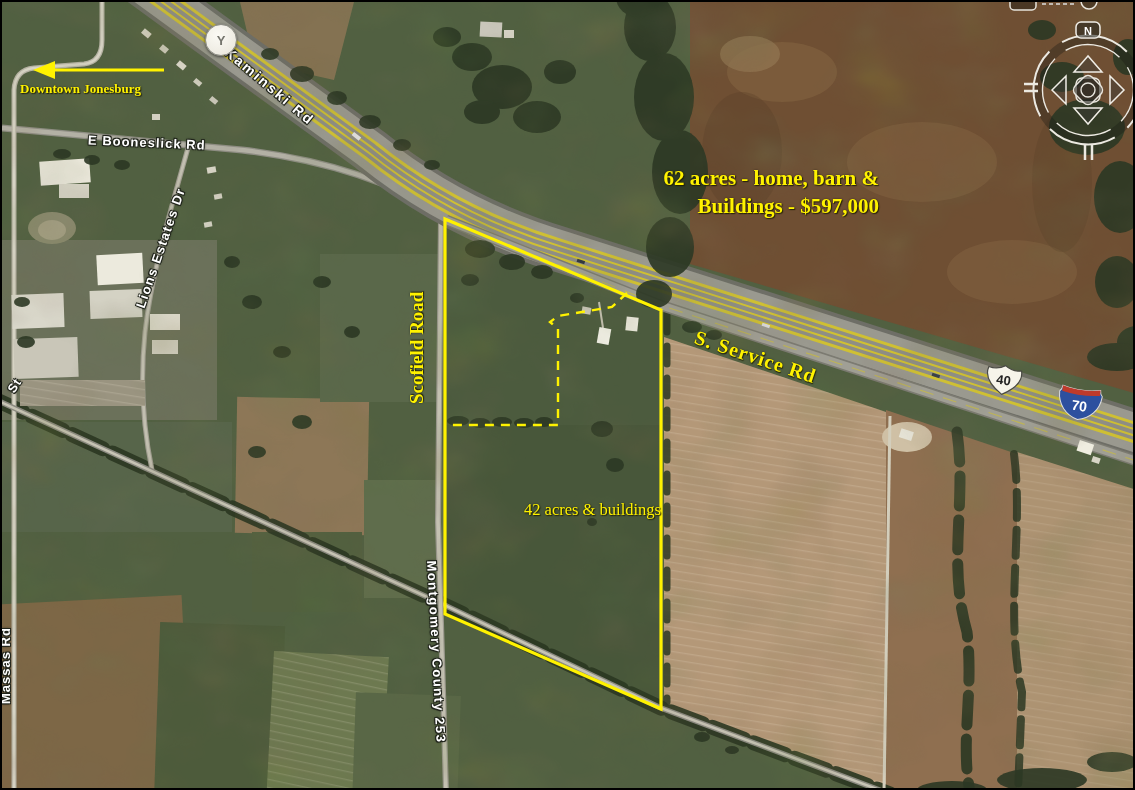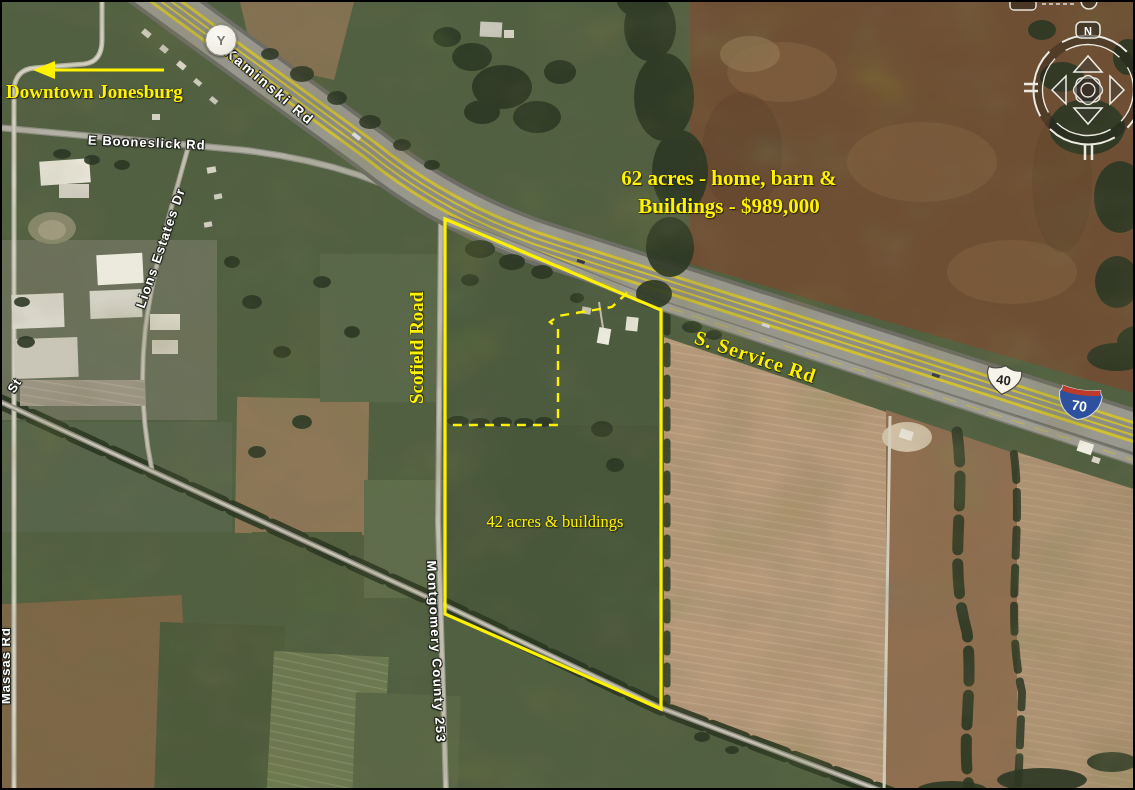--- a/index.html
+++ b/index.html
@@ -13,33 +13,33 @@
   .rl{ 
     color:#fff;font:bold 13px "Liberation Sans",sans-serif;letter-spacing:1px;
     text-shadow:-1px -1px 0 #21251c,1px -1px 0 #21251c,-1px 1px 0 #21251c,
                 1px 1px 0 #21251c,0 0 3px #000;
   }
   .yl{ 
     color:#fff200;font-family:"Liberation Serif",serif;
     text-shadow:1px 1px 1px rgba(30,30,0,.85),0 0 2px rgba(0,0,0,.55);
   }
   .bold{font-weight:bold;}
-  .ctr{text-align:center;}
+  .ctr{text-align:right;}
   #lbl-kaminski{left:230px;top:42px;transform:rotate(40deg);transform-origin:0 0;font-size:14px;letter-spacing:2.5px;}
   #lbl-boone{left:86px;top:133px;transform:rotate(2.5deg);font-size:13px;}
   #lbl-lions{left:138px;top:298px;transform:rotate(-71deg);transform-origin:0 50%;font-size:13px;letter-spacing:1.5px;}
   #lbl-mont{left:437px;top:558px;transform:rotate(87deg);transform-origin:0 0;letter-spacing:1.5px;font-size:13px;}
   #lbl-massas{left:-4px;top:702px;transform:rotate(-90deg);transform-origin:0 0;font-size:13px;}
   #lbl-st{left:3px;top:386px;transform:rotate(-58deg);transform-origin:0 0;font-size:12.5px;}
   #lbl-scofield{left:404px;top:402px;transform:rotate(-90deg);transform-origin:0 0;font-size:19px;}
   #lbl-service{left:697px;top:324px;transform:rotate(18.5deg);transform-origin:0 0;font-size:20px;letter-spacing:1px;}
-  #lbl-downtown{left:4px;top:79px;font-size:19px;}
+  #lbl-downtown{left:18px;top:79px;font-size:13px;}
   #listing-62{left:577px;top:162px;width:300px;font-size:21px;line-height:1.35;}
   #listing-20{left:441px;top:302px;width:112px;font-size:17px;line-height:1.3;}
-  #listing-42{left:447px;top:497px;width:212px;font-size:16.5px;line-height:1.3;margin-top:12px;}
+  #listing-42{left:447px;top:497px;width:212px;font-size:16.5px;line-height:1.3;}
   #y-marker{
     position:absolute;left:203px;top:22px;width:30px;height:30px;border-radius:50%;
     background:radial-gradient(circle at 40% 35%, #fbfaf4, #e8e5da);
     border:1px solid #8d8d85;box-shadow:0 1px 3px rgba(0,0,0,.55);
     display:flex;align-items:center;justify-content:center;
     color:#75756d;font:bold 13px "Liberation Sans",sans-serif;
   }
 </style>
 </head>
 <body>
@@ -291,21 +291,21 @@
 <div class="lbl rl" id="lbl-lions">Lions Estates Dr</div>
 <div class="lbl rl" id="lbl-mont">Montgomery County 253</div>
 <div class="lbl rl" id="lbl-massas">Massas Rd</div>
 <div class="lbl rl" id="lbl-st">St</div>
 <div class="lbl yl bold" id="lbl-scofield">Scofield Road</div>
 <div class="lbl yl bold" id="lbl-service">S. Service Rd</div>
 <div class="lbl yl bold" id="lbl-downtown">Downtown Jonesburg</div>
 
 <div class="lbl yl bold ctr" id="listing-62">
   <div>62 acres - home, barn  &amp;</div>
-  <div>Buildings - $989,000</div>
+  <div>Buildings - $597,000</div>
 </div>
 <div class="lbl yl ctr" id="listing-42">
   <div>42 acres &amp; buildings</div>
 </div>
 
 <div id="y-marker">
   <span>Y</span>
 </div>
 </div>
 

